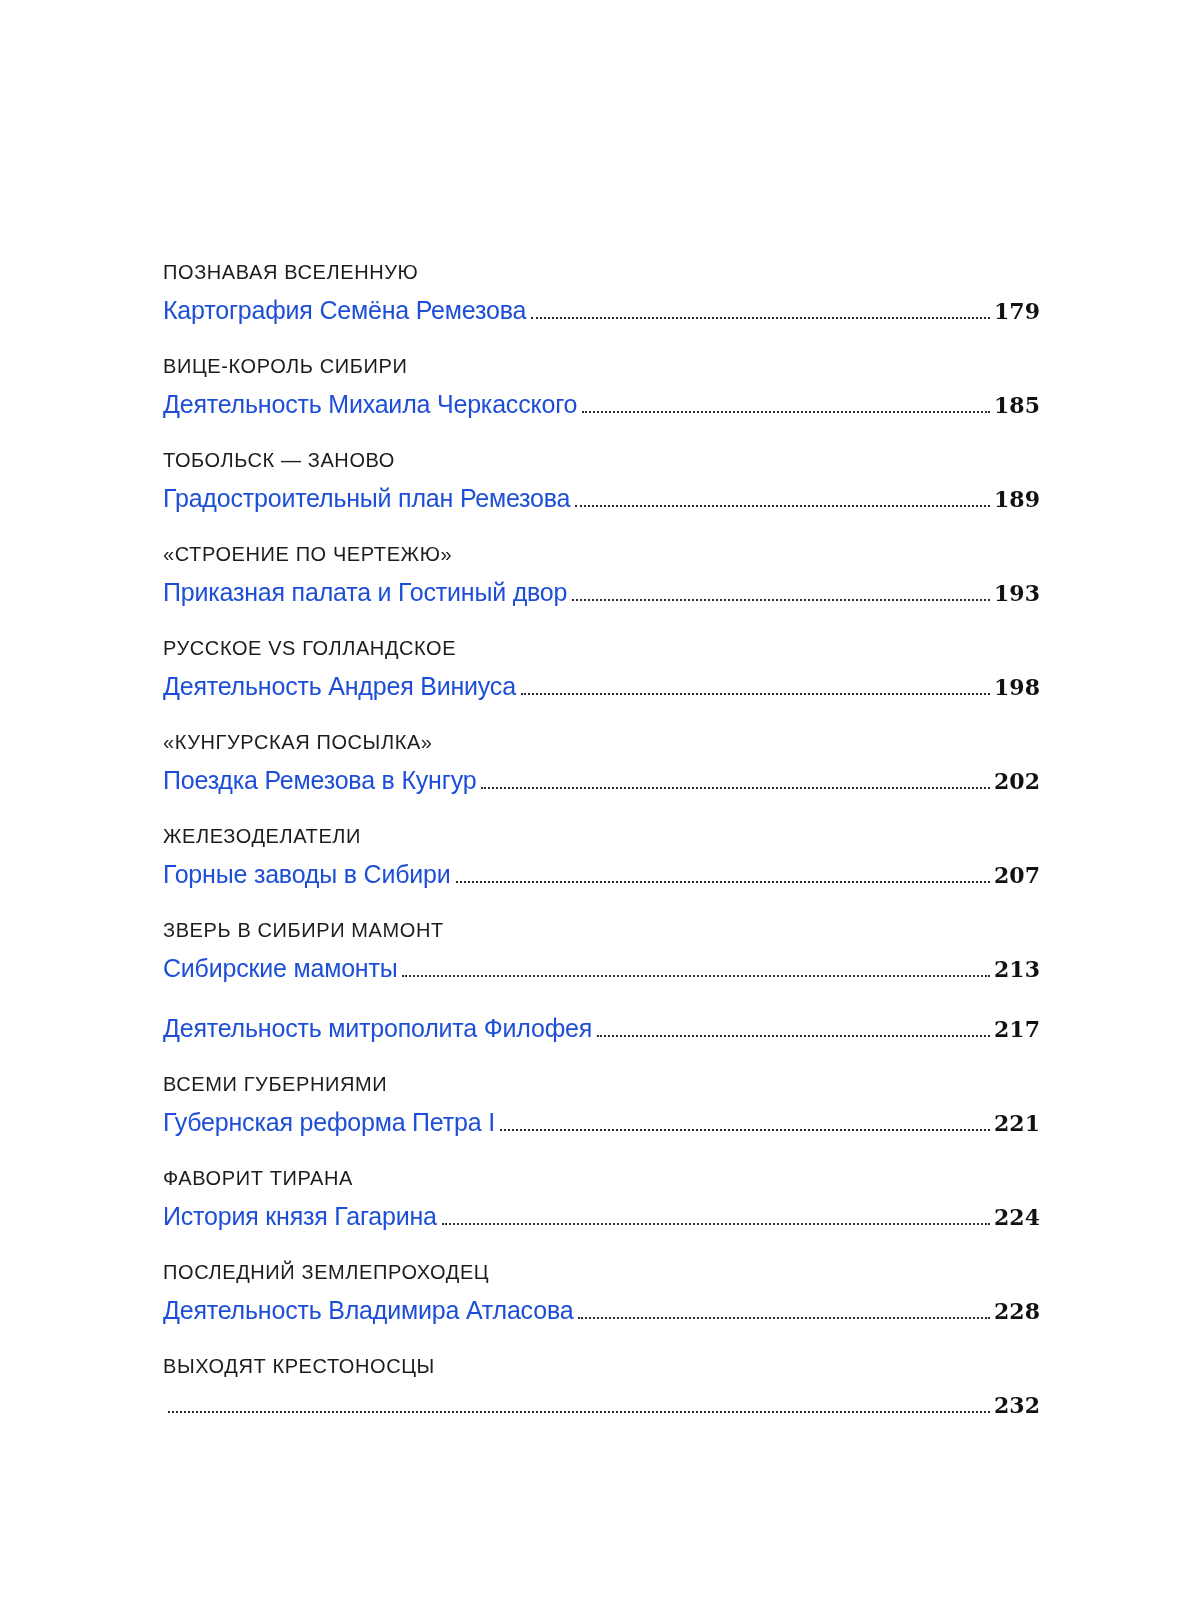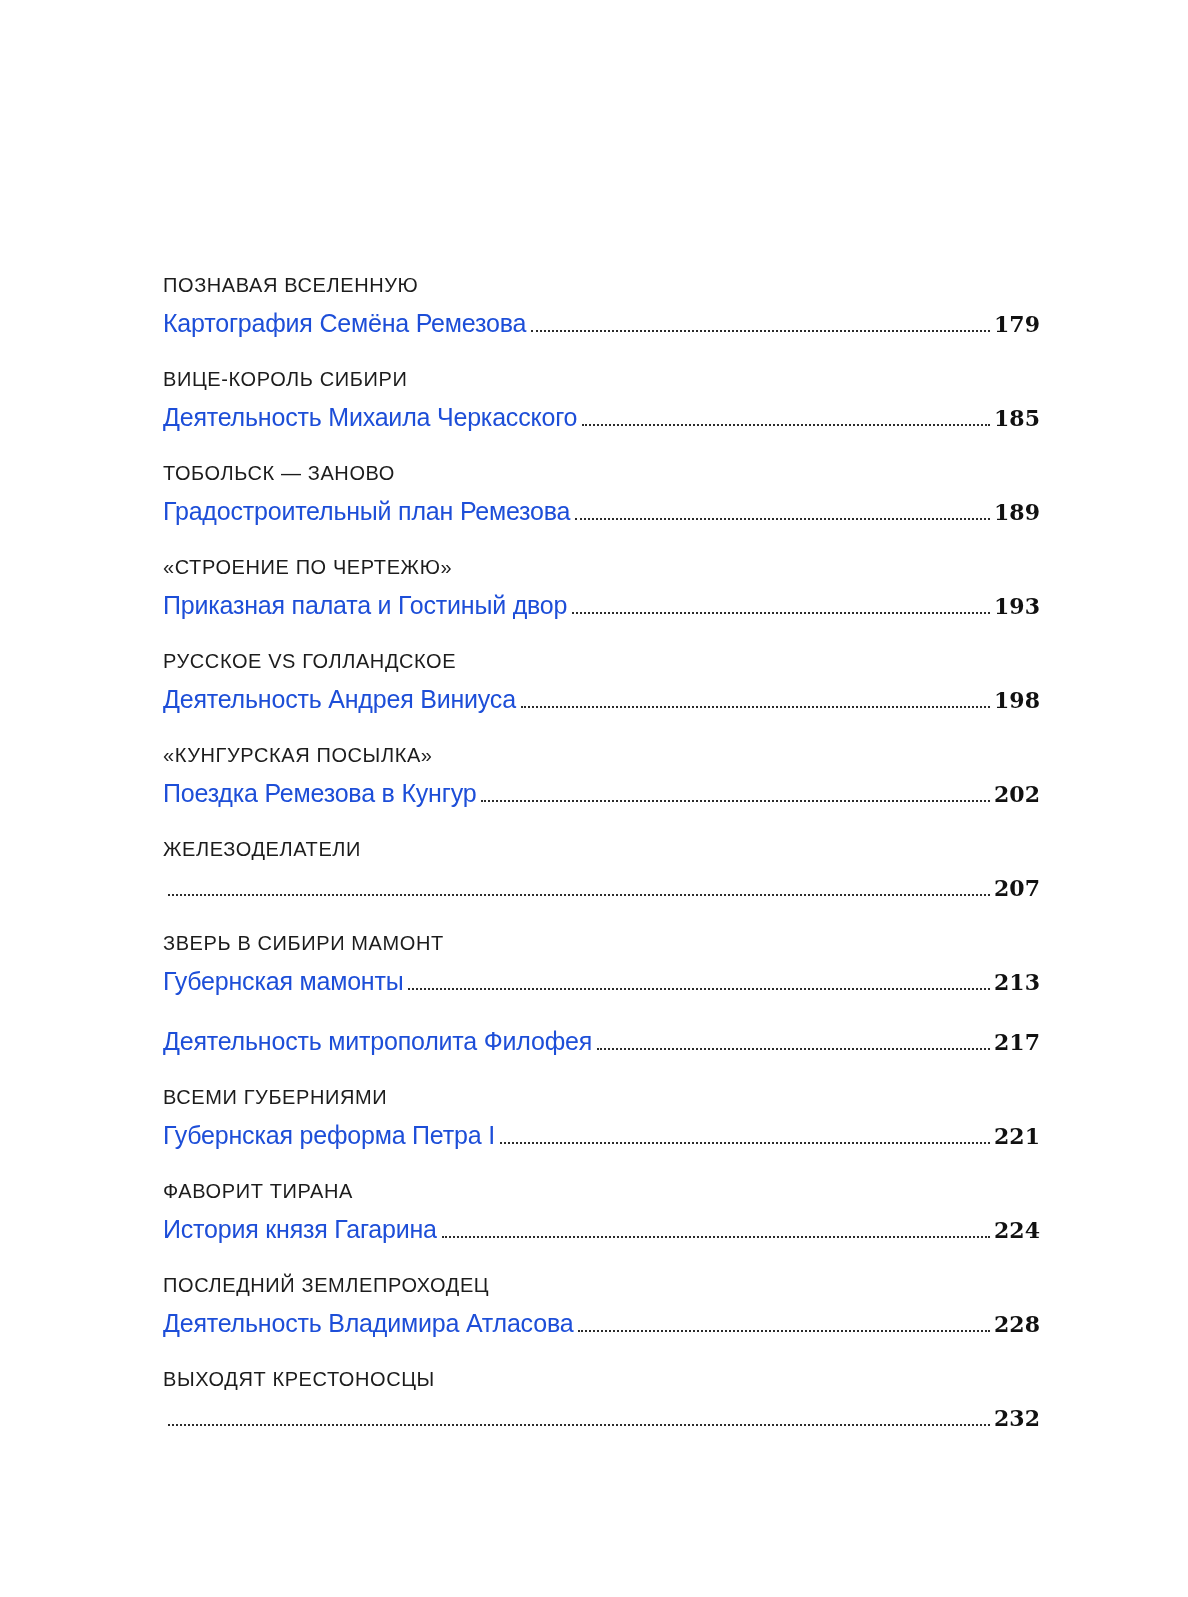--- a/index.html
+++ b/index.html
@@ -10,21 +10,21 @@
     width: 1188px;
     height: 1597px;
     background: #ffffff;
     font-family: "Liberation Sans", "DejaVu Sans", sans-serif;
     color: #161616;
     position: relative;
     overflow: hidden;
   }
   .toc {
     position: absolute;
-    top: 272px;
+    top: 259px;
     left: 163px;
     width: 877px;
   }
   .entry {
     margin-bottom: 26px;
   }
   .entry-heading {
     font-size: 20px;
     line-height: 26px;
     letter-spacing: 0.6px;
@@ -117,29 +117,30 @@
     <div class="entry-line">
       <span class="entry-subtitle">Поездка Ремезова в Кунгур</span>
       <span class="leader-dots"></span>
       <span class="entry-page">202</span>
     </div>
   </div>
 
   <div class="entry">
     <div class="entry-heading">ЖЕЛЕЗОДЕЛАТЕЛИ</div>
     <div class="entry-line">
+      <span class="entry-subtitle">Горные заводы в Сибири</span>
       <span class="leader-dots"></span>
       <span class="entry-page">207</span>
     </div>
   </div>
 
   <div class="entry">
     <div class="entry-heading">ЗВЕРЬ В СИБИРИ МАМОНТ</div>
     <div class="entry-line">
-      <span class="entry-subtitle">Губернская мамонты</span>
+      <span class="entry-subtitle">Сибирские мамонты</span>
       <span class="leader-dots"></span>
       <span class="entry-page">213</span>
     </div>
   </div>
 
   <div class="entry">
     <div class="entry-line">
       <span class="entry-subtitle">Деятельность митрополита Филофея</span>
       <span class="leader-dots"></span>
       <span class="entry-page">217</span>

